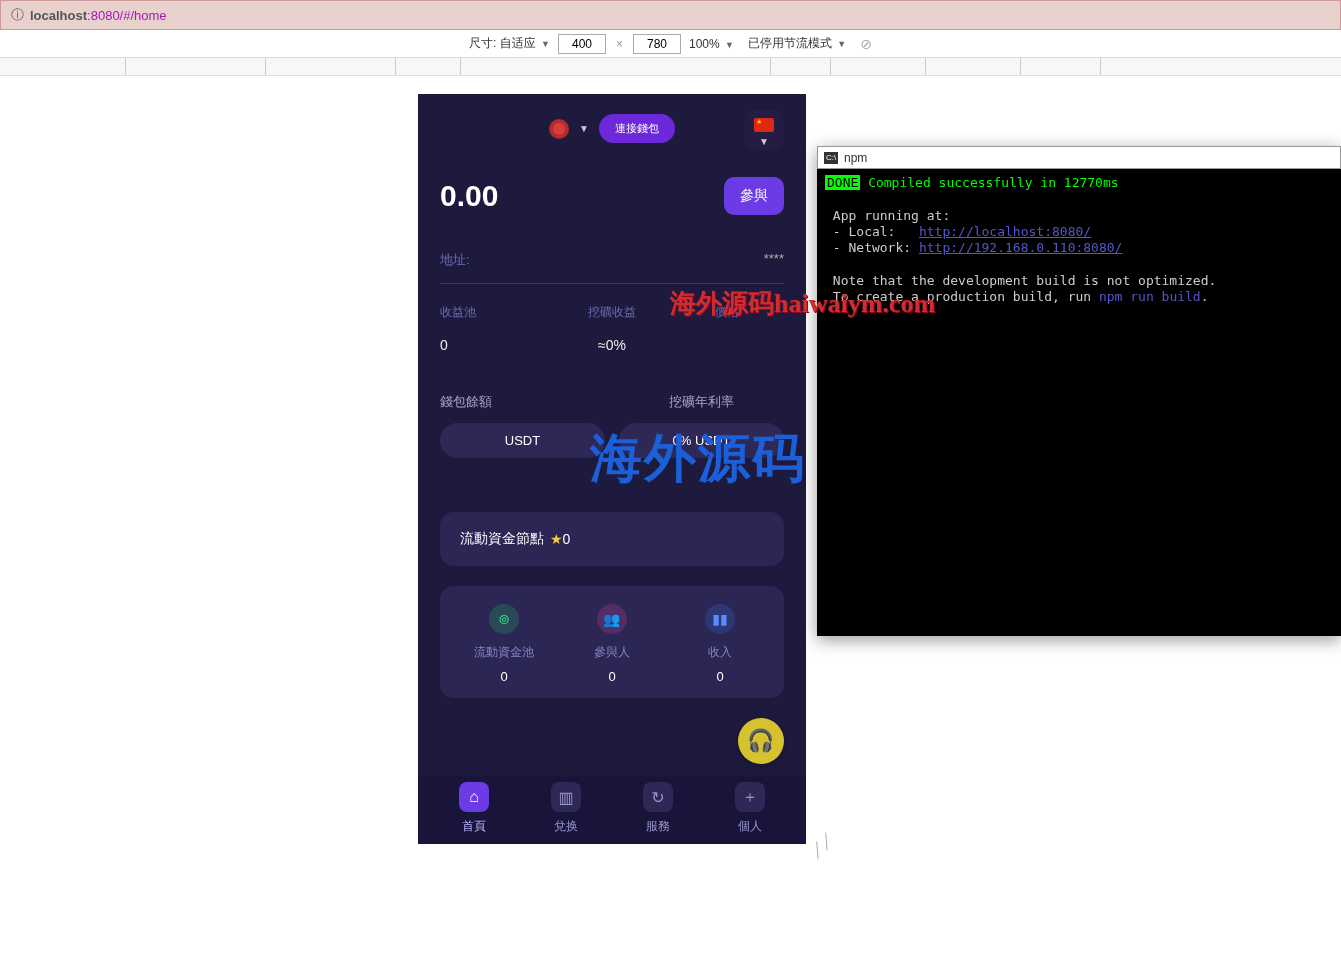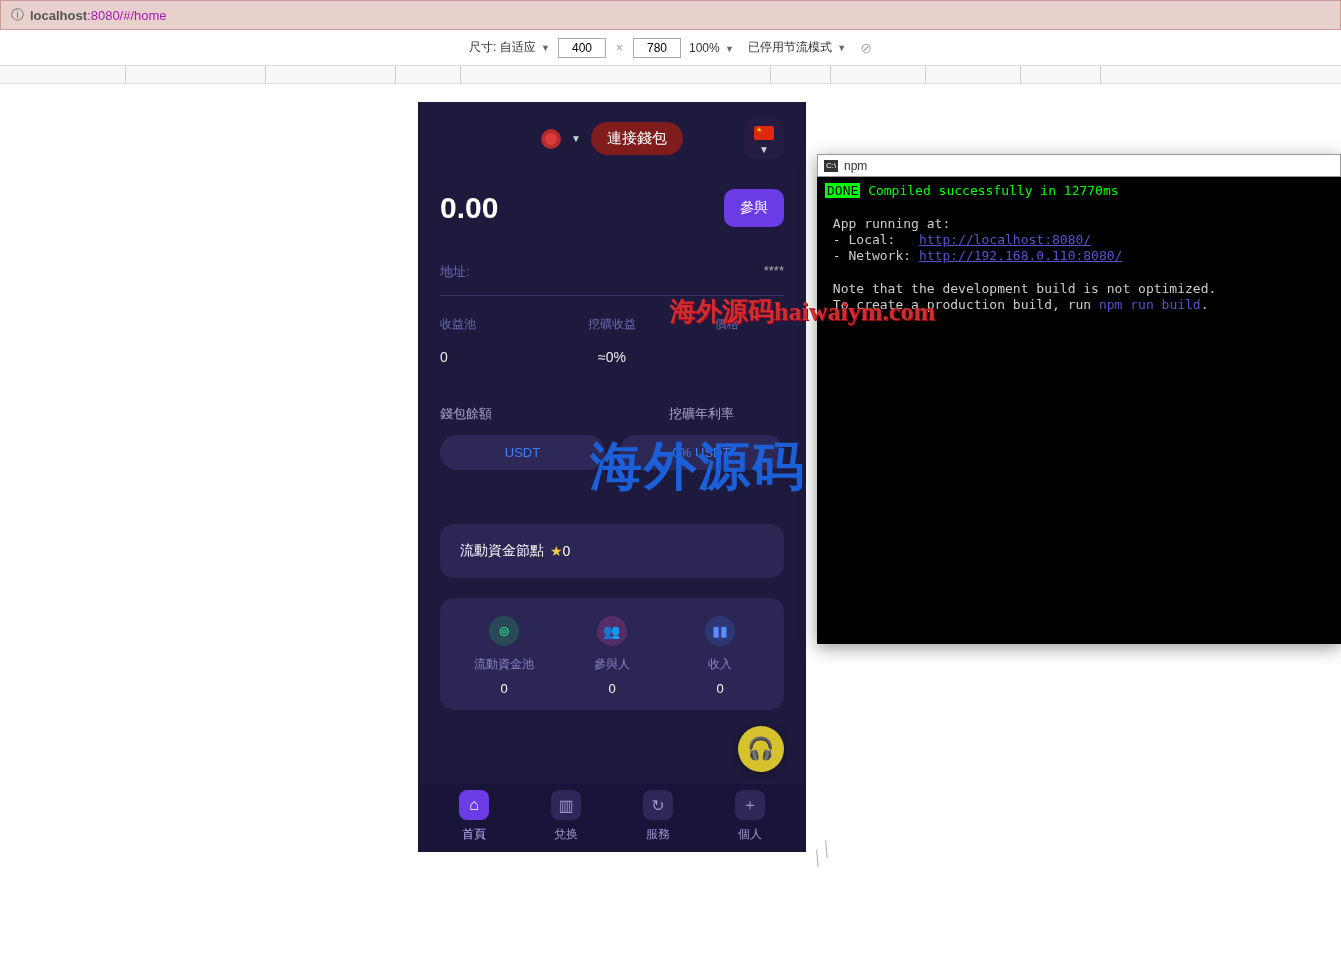--- a/index.html
+++ b/index.html
@@ -4,21 +4,21 @@
 <style>
 * { margin: 0; padding: 0; box-sizing: border-box; }
 body { width: 1341px; height: 976px; background: #fff; font-family: "Microsoft YaHei", Arial, sans-serif; position: relative; overflow: hidden; }
 
 
 .url-bar { height: 30px; background: #e8d0cd; border: 1px solid #c99; display: flex; align-items: center; padding: 0 10px; font-size: 13px; color: #555; }
 .url-bar .info-icon { margin-right: 6px; color: #666; }
 .url-bar .host-light { color: #a21caf; }
 
 
-.devtools-bar { height: 36px; background: #fff; border-bottom: 1px solid #ddd; display: flex; align-items: center; justify-content: center; gap: 8px; font-size: 12px; color: #333; }
+.devtools-bar { height: 28px; background: #fff; border-bottom: 1px solid #ddd; display: flex; align-items: center; justify-content: center; gap: 8px; font-size: 12px; color: #333; }
 .devtools-bar input[type="text"] { width: 48px; height: 20px; border: 1px solid #aaa; text-align: center; font-size: 12px; }
 .devtools-bar .x-sep { margin: 0 2px; color: #999; }
 .devtools-bar .dropdown-caret { font-size: 9px; color: #666; margin-left: 2px; }
 .devtools-bar .no-sign { font-size: 14px; color: #aaa; margin-left: 6px; }
 
 
 .ruler { height: 18px; background: #f7f7f7; border-bottom: 1px solid #ddd; position: relative; }
 .ruler .tick { position: absolute; top: 0; bottom: 0; width: 1px; background: #ccc; }
 
 
@@ -26,21 +26,21 @@
 
 
 .phone-frame { position: absolute; left: 418px; top: 18px; width: 388px; height: 750px; background: #1e1a3e; overflow: hidden; }
 .phone-content { padding: 20px 22px 0; color: #fff; position: relative; height: calc(100% - 68px); overflow: hidden; }
 
 
 .app-header { display: flex; align-items: center; justify-content: center; gap: 10px; position: relative; margin-bottom: 10px; }
 .coin-badge { width: 20px; height: 20px; border-radius: 50%; background: radial-gradient(circle,#b52c2c 60%,#7a1b1b); position: relative; }
 .coin-badge::after { content:""; position:absolute; inset:4px; border-radius:50%; background:#d93c3c; }
 .caret-down { font-size: 10px; color: #ccc; }
-.connect-btn { background: #7f1d1d; color: #fff; padding: 7px 16px; border-radius: 18px; font-size: 15px; border: none; }
+.connect-btn { background: #6d28d9; color: #fff; padding: 7px 16px; border-radius: 18px; font-size: 11px; border: none; }
 .flag-wrap { position: absolute; right: 0; top: -4px; display: flex; flex-direction: column; align-items: center; gap: 4px; background: rgba(40,30,70,.6); padding: 8px 10px 4px; border-radius: 10px; }
 .flag-cn { width: 20px; height: 14px; background: #de2910; border-radius: 2px; position: relative; }
 .flag-cn::before { content:"★"; color:#ffde00; font-size:7px; position:absolute; left:2px; top:0; }
 
 
 .balance-row { display: flex; justify-content: space-between; align-items: center; margin-top: 34px; }
 .balance-amount { font-size: 30px; font-weight: 600; color: #fff; }
 .participate-btn { background: #6b3ce6; color: #fff; padding: 10px 16px; border-radius: 10px; font-size: 14px; border: none; }
 
 
@@ -54,21 +54,21 @@
 .stats-row .col:nth-child(2){ text-align: center; }
 .stats-row .col:nth-child(3){ text-align: center; }
 .stats-row .lbl { color: #6b6baf; margin-bottom: 16px; font-size: 12px; }
 .stats-row .val { color: #eee; font-size: 14px; }
 
 
 .wallet-row { margin-top: 40px; display: flex; gap: 14px; }
 .wallet-row .col { flex: 1; display: flex; flex-direction: column; gap: 12px; }
 .wallet-row .col:nth-child(2) .lbl { text-align: center; }
 .wallet-row .lbl { color: #aaa0cc; font-size: 13px; }
-.pill { background: #2e2856; border-radius: 18px; padding: 10px 0; text-align: center; color: #3b82f6; font-size: 13px; }
+.pill { background: #2e2856; border-radius: 18px; padding: 10px 0; text-align: center; color: #ffffff; font-size: 13px; }
 
 
 .liq-card { margin-top: 54px; background: #2b2654; border-radius: 14px; padding: 18px 20px; display: flex; justify-content: flex-start; align-items: center; font-size: 14px; }
 .liq-card .left { display: flex; align-items: center; gap: 6px; }
 .star { color: #f6c945; }
 
 
 .stats-card { margin-top: 20px; background: #2b2654; border-radius: 14px; padding: 18px 10px 14px; display: flex; }
 .stats-card .cell { flex: 1; text-align: center; font-size: 13px; }
 .stats-card .ic { width: 30px; height: 30px; border-radius: 50%; margin: 0 auto 10px; display: flex; align-items: center; justify-content: center; font-size: 14px; }

